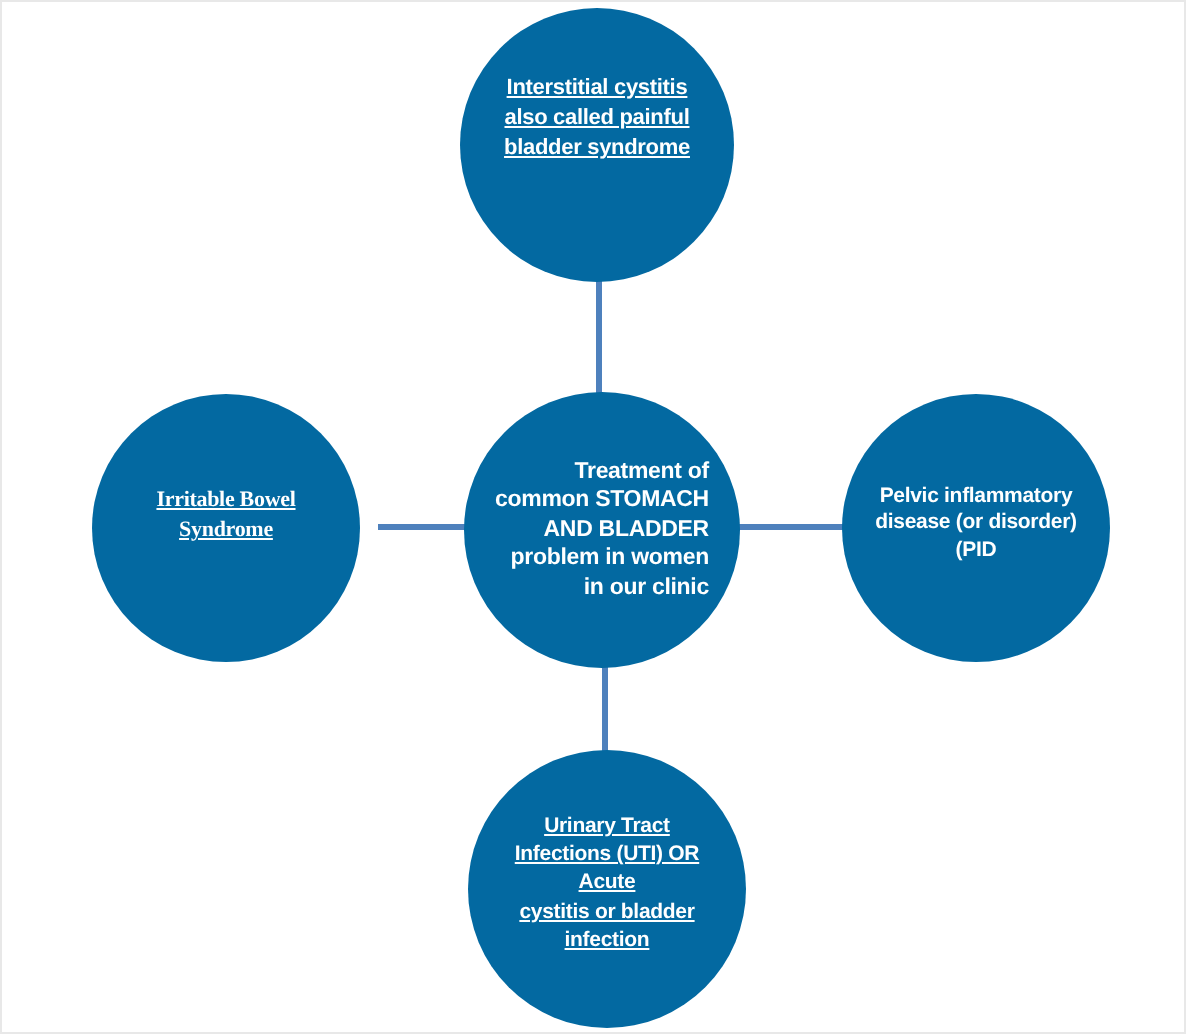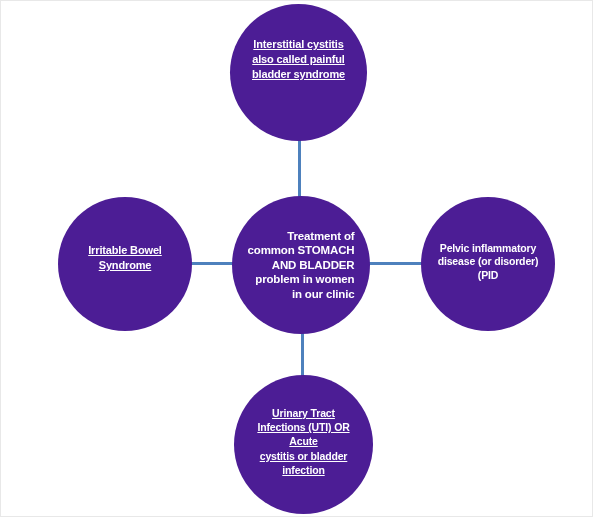--- a/index.html
+++ b/index.html
@@ -20,21 +20,21 @@
     border: 1px solid #e8e8e8;
     overflow: hidden;
   }
   .connector {
     position: absolute;
     background: #4E81BD;
   }
   .node {
     position: absolute;
     border-radius: 50%;
-    background: #4c1d95;
+    background: #0369a1;
     display: flex;
     align-items: center;
     justify-content: center;
     box-sizing: border-box;
   }
   .node-label {
     color: #ffffff;
     font-weight: bold;
     text-align: center;
     line-height: 1.22;
@@ -82,24 +82,25 @@
     height: 139px;
   }
   #node-bottom .node-label {
     font-size: 10.5px;
     line-height: 1.35;
     padding-bottom: 6px;
   }
 
   
   #node-left {
-    left: 57px;
+    left: 45px;
     top: 196px;
     width: 134px;
     height: 134px;
+    font-family: Liberation Serif, serif;
   }
   #node-left .node-label {
     font-size: 11px;
     line-height: 1.4;
     padding-bottom: 12px;
   }
 
   
   #node-right {
     left: 420px;

